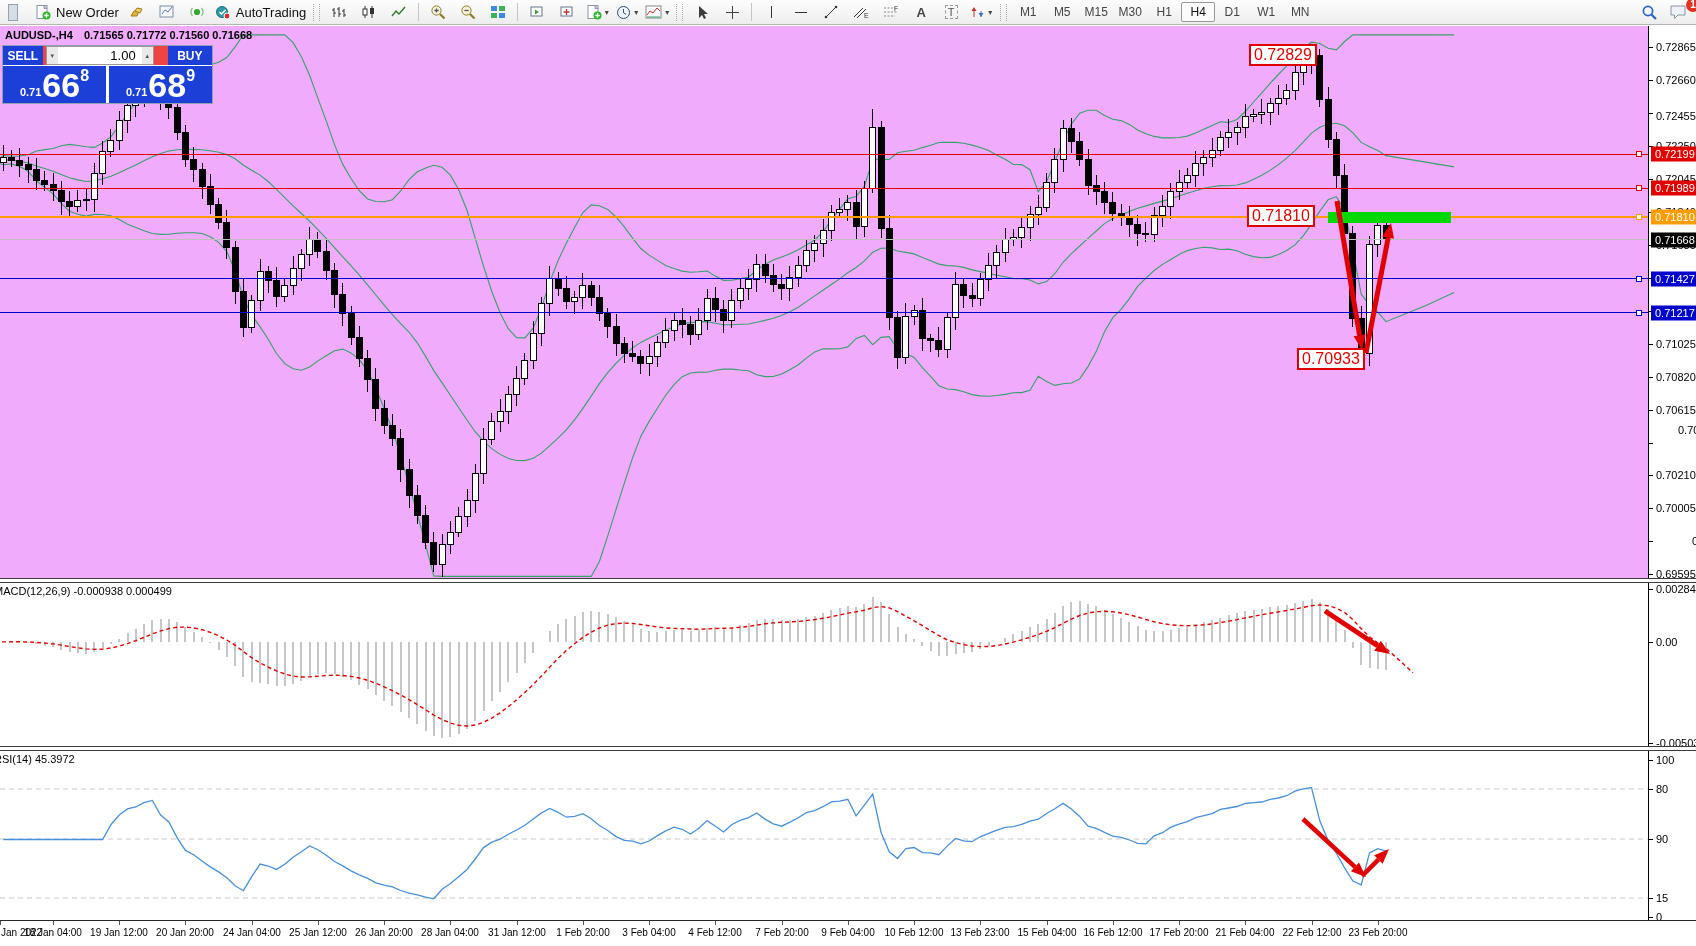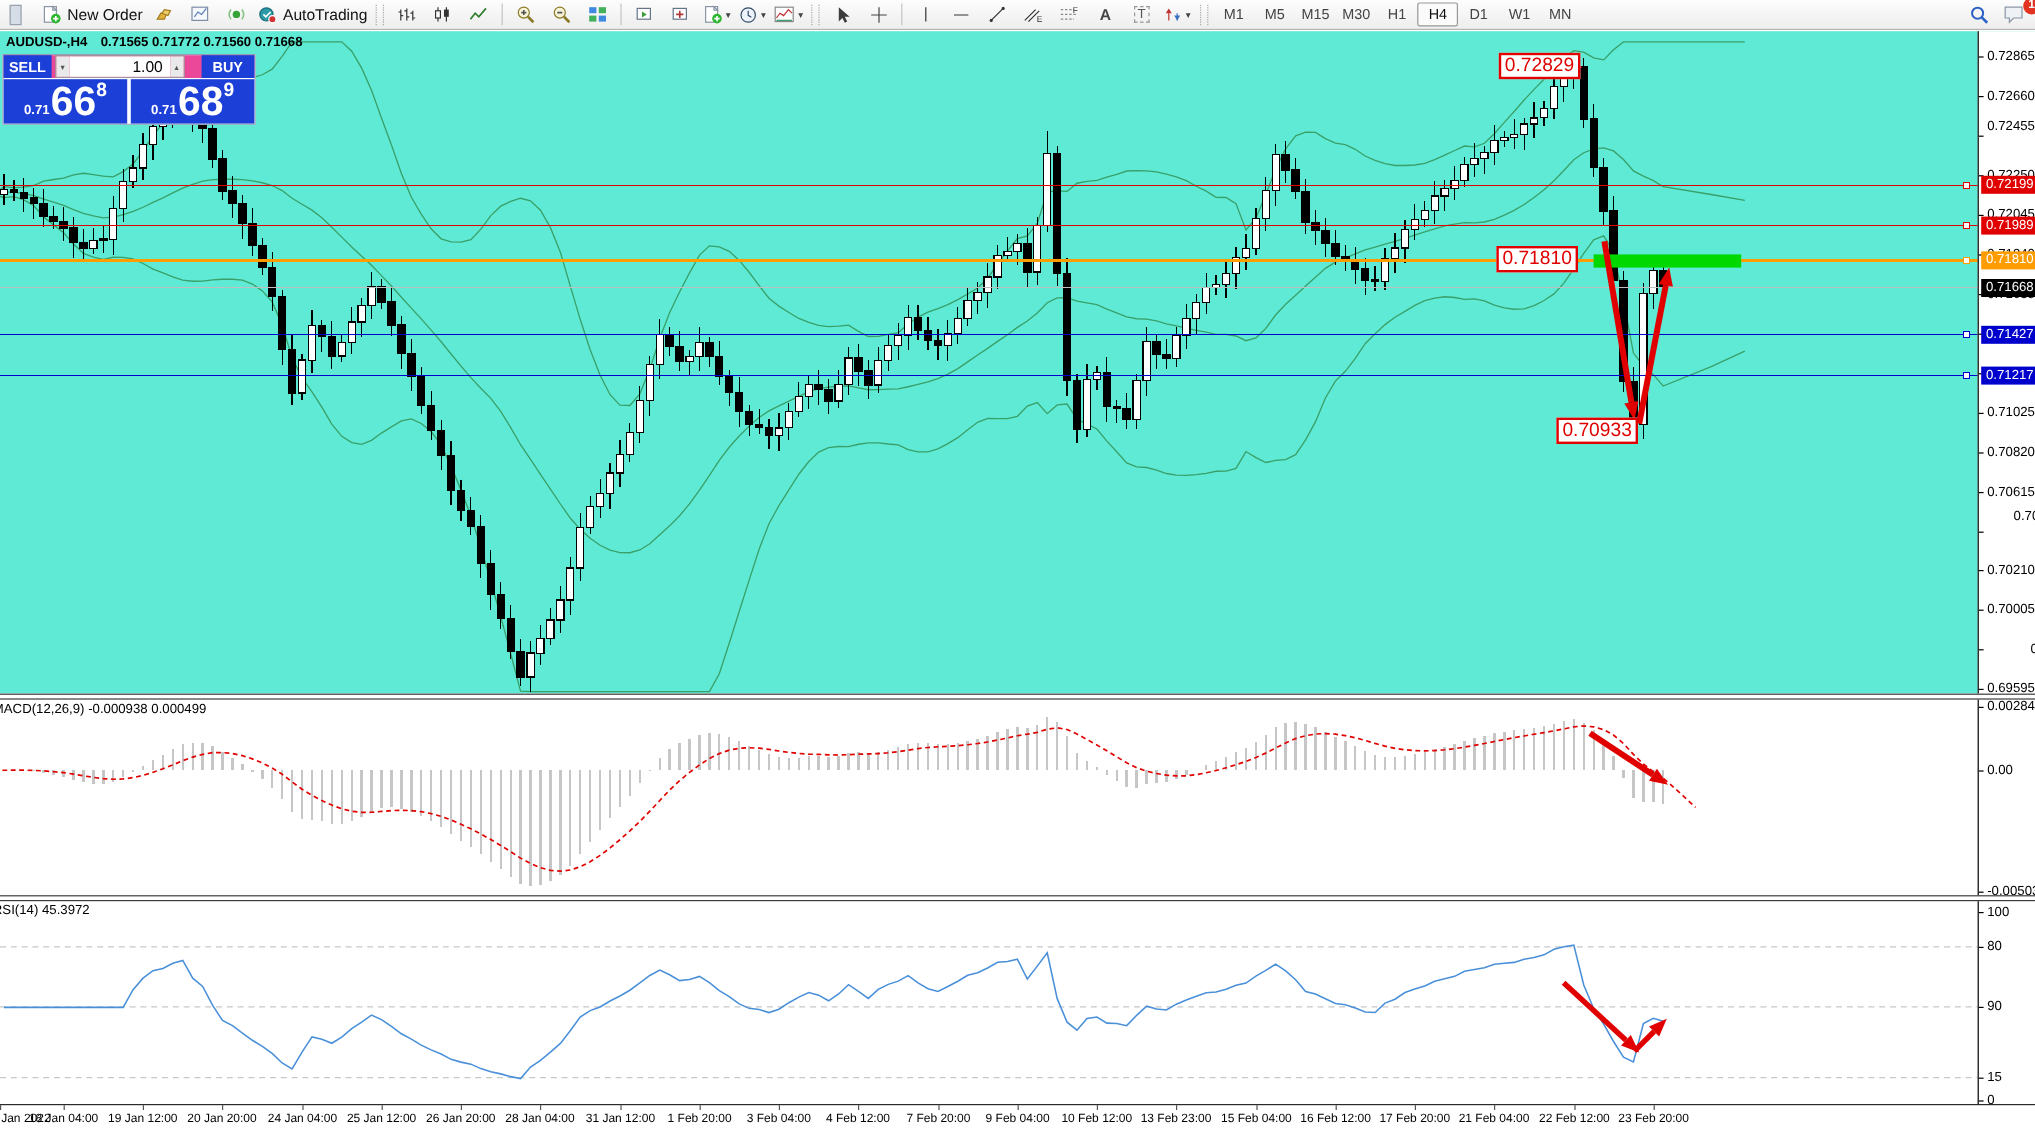--- a/index.html
+++ b/index.html
@@ -13,21 +13,21 @@
   .tsep{width:1px;height:18px;background:#c4c4c4;margin:0 4px;}
   .tgrip{width:5px;height:17px;border-left:1px dotted #a8a8a8;border-right:1px dotted #a8a8a8;margin:0 4px;}
   .dd{font-size:8px;color:#444;margin-left:1px;}
   .tf{min-width:24px;text-align:center;font-size:12px;color:#444;padding:3px 5px;}
   .tf.active{background:#fbfbfb;border:1px solid #979797;border-radius:2px;padding:2px 4px;color:#111;}
   .tspacer{flex:1;}
   .badge{position:absolute;top:-4px;right:-6px;background:#e23222;color:#fff;border-radius:50%;width:14px;height:14px;
     font-size:10px;line-height:14px;text-align:center;font-weight:bold;}
   .cutic{width:8px;height:15px;background:#d6dde6;border:1px solid #98a2ad;margin-left:-5px;margin-right:4px;}
   
-  #main-chart{position:absolute;left:0;top:26px;width:1696px;height:552px;background:#5eead4;}
+  #main-chart{position:absolute;left:0;top:26px;width:1696px;height:552px;background:#f0abfc;}
   #main-svg{position:absolute;left:0;top:0;}
   #chart-header{position:absolute;left:5px;top:3px;font-size:11px;font-weight:bold;color:#000;z-index:3;}
   #hdr-ohlc{margin-left:8px;}
   .sep{position:absolute;left:0;width:1696px;height:3px;background:#fff;border-top:1px solid #3c3c3c;border-bottom:1px solid #3c3c3c;z-index:6;}
   #sep1{top:578px;} #sep2{top:746px;}
   #macd-panel{position:absolute;left:0;top:581px;width:1696px;height:165px;background:#fff;}
   #rsi-panel{position:absolute;left:0;top:749px;width:1696px;height:171px;background:#fff;}
   .ind-label{position:absolute;left:-6px;top:4px;font-size:11px;color:#000;white-space:nowrap;z-index:3;}
   #price-axis{position:absolute;left:1648px;top:26px;width:48px;height:894px;background:#fff;border-left:1px solid #000;z-index:2;box-sizing:border-box;}
   .ytick{position:absolute;left:7px;transform:translateY(-50%);font-size:11px;color:#000;white-space:nowrap;}
@@ -37,21 +37,21 @@
   #time-axis{position:absolute;left:0;top:920px;width:1696px;height:26px;background:#fff;border-top:1px solid #2a2a2a;z-index:2;box-sizing:border-box;}
   .dlabel{position:absolute;top:6px;font-size:10px;color:#000;white-space:nowrap;transform:translateX(-50%);}
   .dlabel.left{transform:none;}
   .dmark{position:absolute;top:0;width:1px;height:4px;background:#555;}
   
   #annotations{position:absolute;left:0;top:0;width:1696px;height:946px;z-index:5;pointer-events:none;}
   .anno{position:absolute;border:2px solid #e00000;background:#fff;color:#e00000;font-size:16px;line-height:18px;
     padding:0 3px;white-space:nowrap;}
   
   #trade-panel{position:absolute;left:2px;top:45px;width:211px;z-index:7;border:1px solid #8fa0b5;background:#fff;box-sizing:border-box;}
-  .tp-row1{display:flex;height:19px;align-items:stretch;background:#ec4899;}
+  .tp-row1{display:flex;height:19px;align-items:stretch;background:#ef4444;}
   .tp-btn{background:#1c3fd8;color:#fff;font-size:12px;font-weight:bold;display:flex;align-items:center;justify-content:center;}
   .tp-btn.sell{width:42px;} .tp-btn.buy{width:47px;margin-left:14px;}
   .tp-vol{display:flex;flex:0 0 auto;margin-left:3px;border:1px solid #9a9a9a;box-sizing:border-box;}
   .tp-step{width:11px;background:#e9e9e9;color:#555;font-size:7px;display:flex;align-items:center;justify-content:center;}
   .tp-input{width:76px;border:none;outline:none;font-size:13px;text-align:right;padding-right:6px;font-family:"Liberation Sans",sans-serif;}
   .tp-row2{display:flex;height:37px;background:#fff;gap:3px;margin-top:1px;}
   .tp-price{background:#1c3fd8;color:#fff;flex:1;position:relative;display:flex;align-items:flex-end;justify-content:center;padding-bottom:1px;}
   .tp-small{font-size:11px;font-weight:bold;margin-bottom:4px;}
   .tp-big{font-size:34px;font-weight:bold;line-height:34px;margin-left:1px;}
   .tp-sup{font-size:16px;font-weight:bold;align-self:flex-start;margin-top:1px;}
@@ -857,21 +857,21 @@
       </svg>
     <div class="ind-label">RSI(14) 45.3972</div>
   </div>
 
   <div id="price-axis">
       <div class="ymark" style="top: 21px;"></div>
       <div class="ytick" style="top: 21px;">0.72865</div>
       <div class="ymark" style="top: 54px;"></div>
       <div class="ytick" style="top: 54px;">0.72660</div>
       <div class="ymark" style="top: 87px;"></div>
-      <div class="ytick" style="top: 79px;">0.72455</div>
+      <div class="ytick" style="top: 90px;">0.72455</div>
       <div class="ymark" style="top: 120px;"></div>
       <div class="ytick" style="top: 120px;">0.72250</div>
       <div class="ymark" style="top: 153px;"></div>
       <div class="ytick" style="top: 153px; text-align: right;">0.72045</div>
       <div class="ymark" style="top: 186px;"></div>
       <div class="ytick" style="top: 186px;">0.71840</div>
       <div class="ymark" style="top: 219px;"></div>
       <div class="ytick" style="top: 219px;">0.71635</div>
       <div class="ymark" style="top: 252px;"></div>
       <div class="ytick" style="top: 252px;">0.71430</div>

